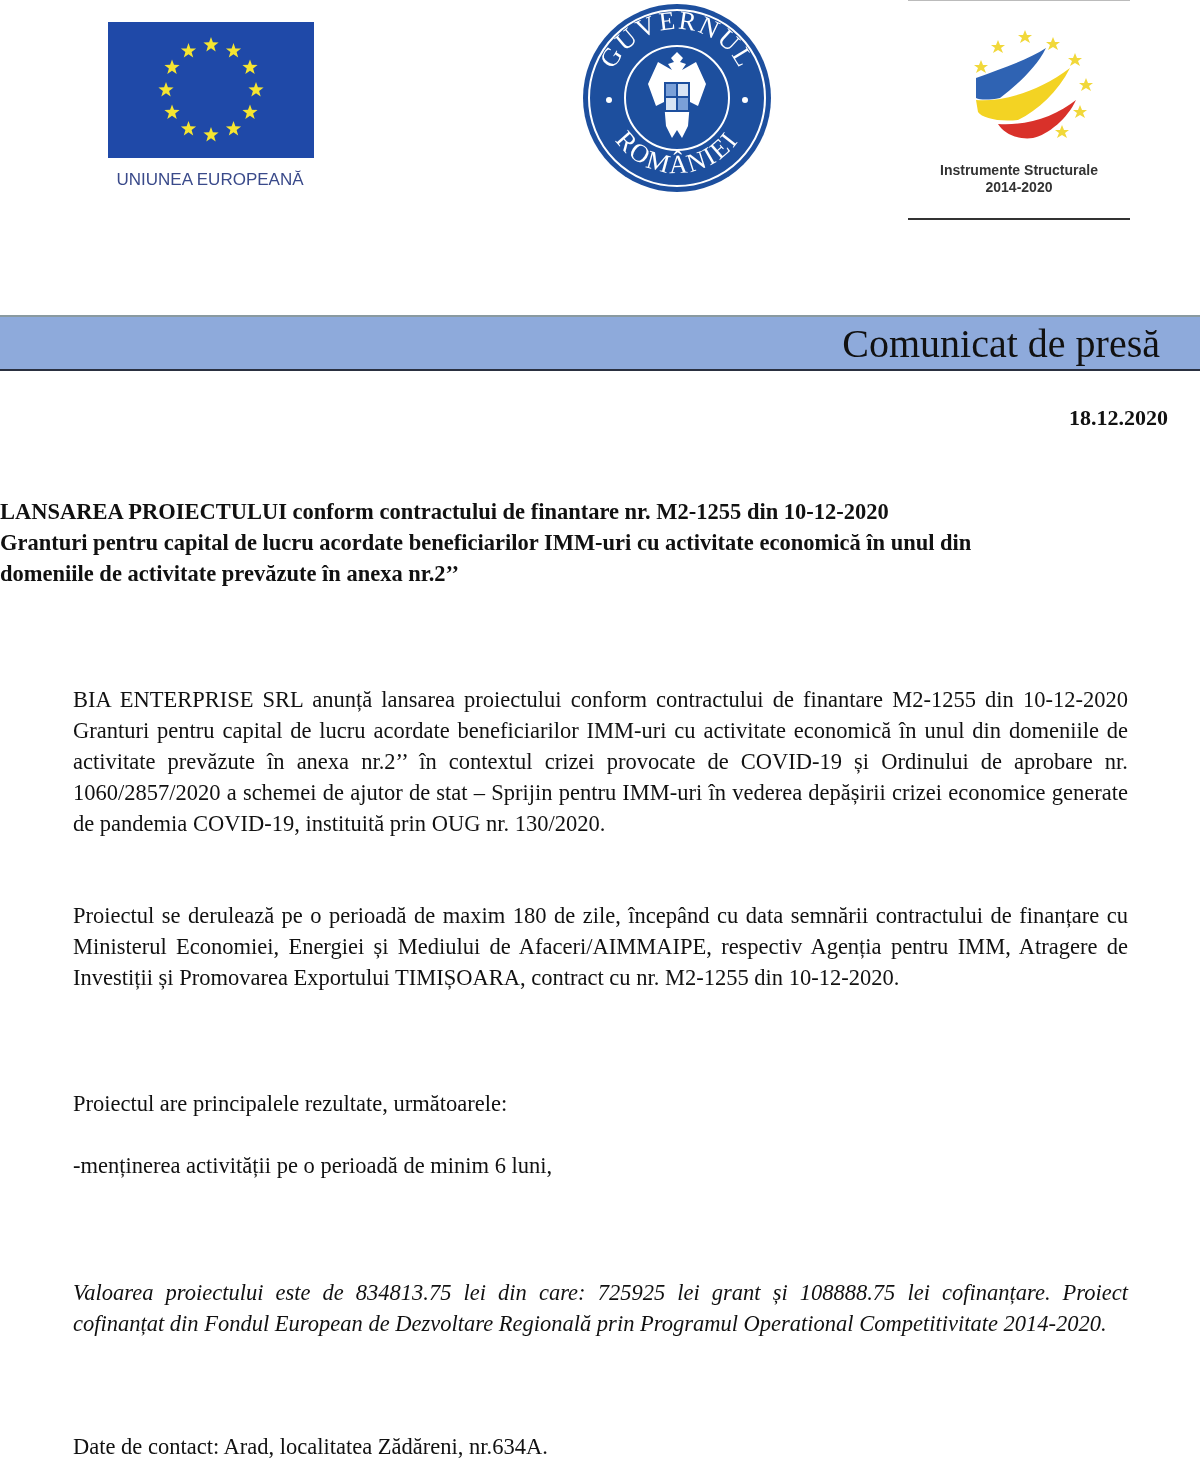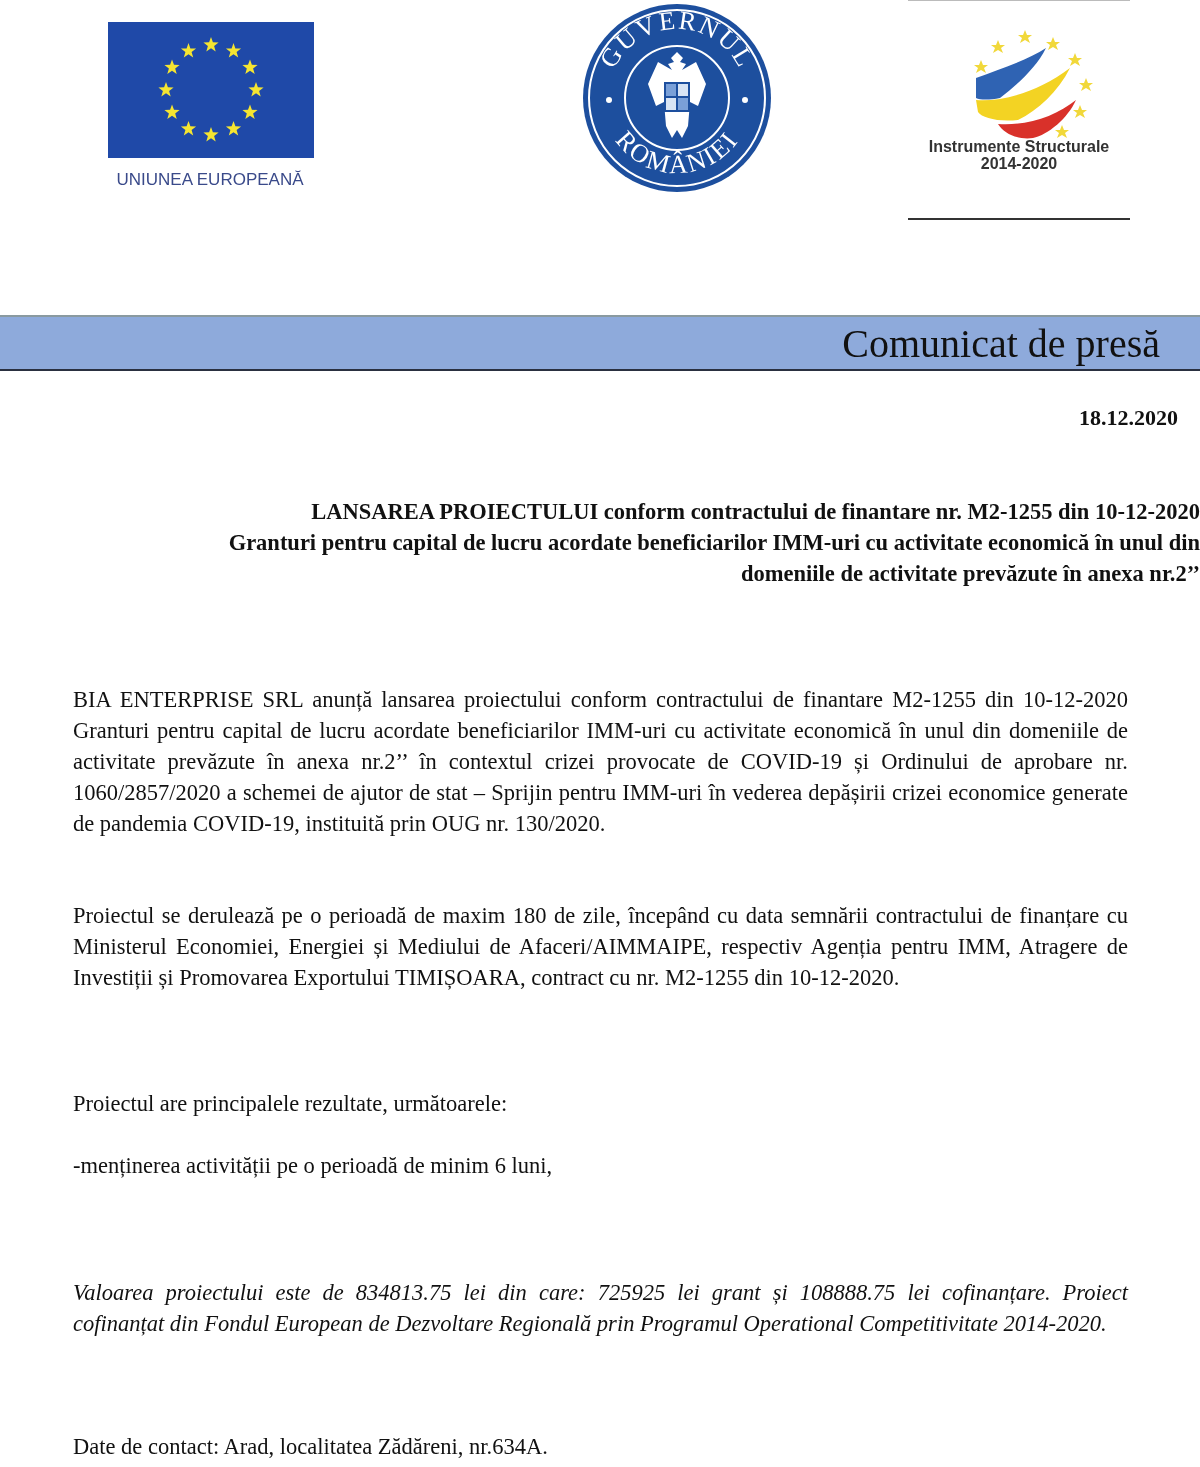--- a/index.html
+++ b/index.html
@@ -7,30 +7,30 @@
          font-family: "Liberation Serif", "DejaVu Serif", serif; color: #111; }
   .logo { position: absolute; }
   #eu-logo { left: 104px; top: 20px; width: 212px; height: 175px; }
   #eu-flag { position: absolute; left: 4px; top: 2px; width: 206px; height: 136px; background: #1f49a8; }
   #eu-label { position: absolute; left: 0; top: 150px; width: 212px; text-align: center;
               font-family: "Liberation Sans", sans-serif; font-size: 17px; color: #3a4a8a; letter-spacing: 0px; }
   #gov-logo { left: 578px; top: 2px; width: 198px; height: 193px; }
   #is-logo { left: 908px; top: 0; width: 222px; height: 222px; }
   #is-top-line { position:absolute; left: 0; top: 0; width: 222px; height: 1px; background:#bbb; }
   #is-bottom-line { position:absolute; left: 0; top: 218px; width: 222px; height: 2px; background:#333; }
-  #is-label { position:absolute; left:0; top: 138px; width: 222px; text-align:center;
-              font-family: "Liberation Sans", sans-serif; font-size: 16px; font-weight: bold; color:#333; line-height: 17px; }
+  #is-label { position:absolute; left:0; top: 162px; width: 222px; text-align:center;
+              font-family: "Liberation Sans", sans-serif; font-size: 14px; font-weight: bold; color:#333; line-height: 17px; }
 
   #banner { position: absolute; left: 0; top: 315px; width: 1200px; height: 52px;
             background: #8eaadb; border-top: 2px solid #8a9aa0; border-bottom: 2px solid #2a3040; }
   #banner-title { position: absolute; left: 0; top: 4px; width: 1160px; text-align: right;
                   font-size: 40px; color: #111; line-height: 46px; }
-  #date { position: absolute; right: 22px; top: 405px; font-size: 22px; font-weight: bold; }
+  #date { position: absolute; right: 32px; top: 405px; font-size: 22px; font-weight: bold; }
 
-  #headline { position: absolute; left: 0; top: 496px; width: 1200px; text-align: right;
+  #headline { position: absolute; left: 0; top: 496px; width: 1200px; text-align: left;
               font-size: 22.5px; font-weight: bold; line-height: 31px; }
   .para { position: absolute; left: 73px; width: 1055px; font-size: 22.5px; line-height: 31px;
           text-align: justify; }
   #p1 { top: 684px; }
   #p2 { top: 900px; }
   #p3 { top: 1088px; }
   #p4 { top: 1150px; }
   #p5 { top: 1277px; font-style: italic; }
   #p6 { top: 1431px; }
   .line { display: block; }

